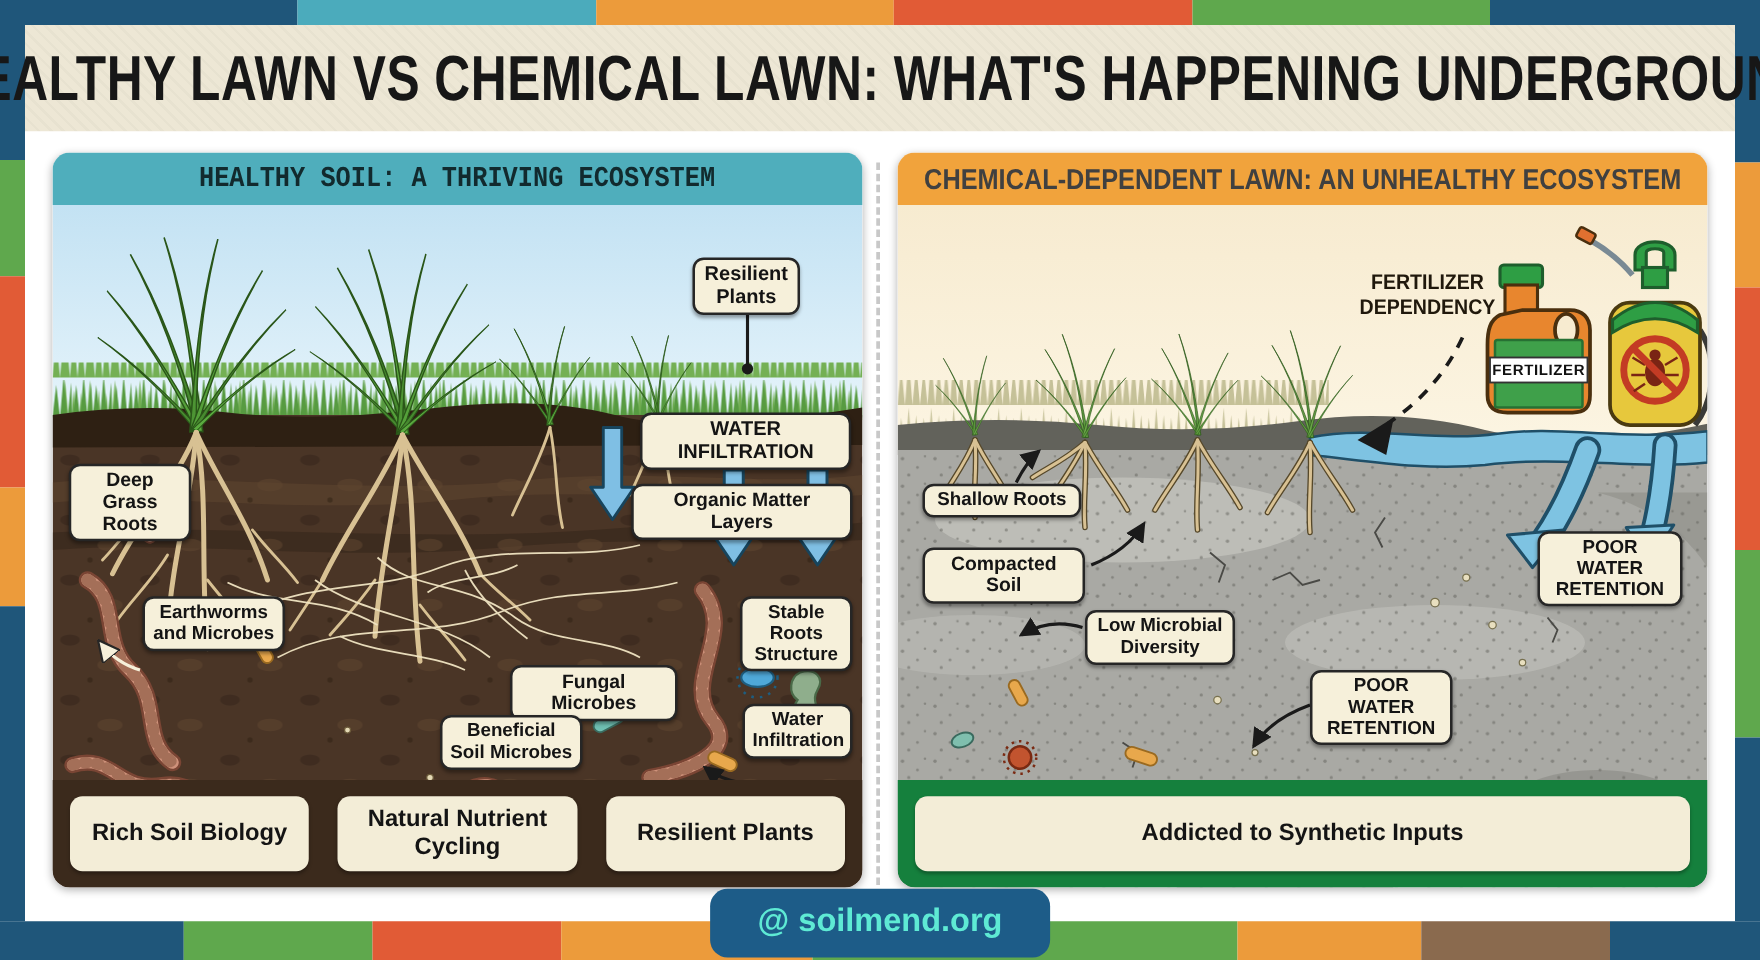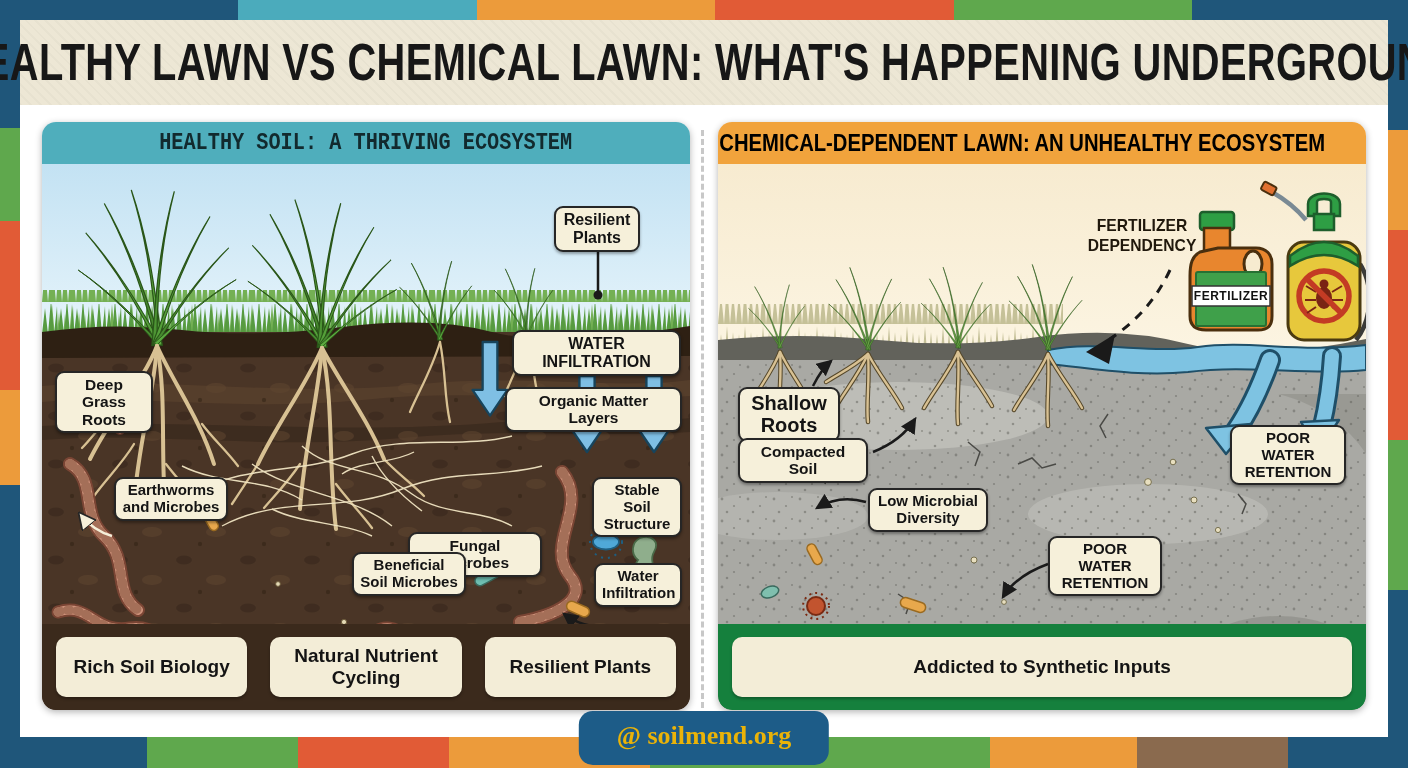--- a/index.html
+++ b/index.html
@@ -21,43 +21,43 @@
              transform:scaleX(0.78);white-space:nowrap;}
   
   .panel{position:absolute;top:122px;width:648px;height:588px;border-radius:14px;overflow:hidden;
          box-shadow:0 2px 7px rgba(0,0,0,0.3);}
   .panel-left{left:42px;}
   .panel-right{left:718px;}
   .panel-header{position:absolute;left:0;top:0;width:100%;height:42px;display:flex;
                 align-items:center;justify-content:center;z-index:4;}
   .panel-header span{font-size:23px;font-weight:800;transform:scaleX(0.88);white-space:nowrap;}
   .hdr-teal{background:#4FAEBC;color:#122A2E;font-family:Liberation Mono, monospace;}
-  .hdr-orange{background:#F1A33C;color:#000000;justify-content:flex-end;}
+  .hdr-orange{background:#F1A33C;color:#404040;}
   .scene{position:absolute;left:0;top:42px;width:648px;height:546px;display:block;}
   
   .lbl{position:absolute;background:#F6F0DA;border:2.5px solid #262626;border-radius:9px;
        padding:3px 6px;font-weight:bold;color:#141414;text-align:center;line-height:1.12;
        box-shadow:0 2px 3px rgba(0,0,0,0.35);z-index:3;}
   .plain-lbl{position:absolute;font-weight:800;color:#20180c;text-align:center;line-height:1.15;
              z-index:3;transform:scaleX(0.92);}
   
   .band{position:absolute;left:0;bottom:0;width:100%;height:86px;z-index:3;
         display:flex;align-items:center;gap:23px;padding:0 14px;
         border-radius:0 0 14px 14px;}
   .band-brown{background:#3B2A1C;}
   .band-gray{background:#15803d;}
   .bbox{flex:1 1 0;height:60px;background:#F3EDD7;border-radius:10px;display:flex;
         align-items:center;justify-content:center;text-align:center;font-weight:bold;
         font-size:19px;line-height:1.15;color:#141414;box-shadow:0 2px 3px rgba(0,0,0,0.3);}
   
   .divider{position:absolute;left:701px;top:130px;height:578px;width:0;
            border-left:3px dashed #C8C8C8;z-index:1;}
   .pill{position:absolute;left:50%;top:711px;transform:translateX(-50%);
-        background:#1D5C88;color:#eab308;font-weight:bold;font-size:26px;
-        padding:10px 38px 14px 38px;border-radius:14px;z-index:6;white-space:nowrap;font-family:Liberation Serif, serif;}
+        background:#1D5C88;color:#5eead4;font-weight:bold;font-size:26px;
+        padding:10px 38px 14px 38px;border-radius:14px;z-index:6;white-space:nowrap;}
 </style>
 </head>
 <body>
 
 <div class="stage">
 
   <div class="bstrip top">
     <div class="tile" style="width:238px;background:#1F567A"></div>
     <div class="tile" style="width:239px;background:#4BABBC"></div>
     <div class="tile" style="width:238px;background:#EC9B3B"></div>
@@ -269,23 +269,23 @@
         <path d="M70 372 C56 368 46 360 38 350" stroke="#F6F0DA" stroke-width="2.5" marker-end="url(#ahW)"></path>
         <path d="M550 462 C538 460 530 456 522 450" stroke="#1A1A1A" stroke-width="2.5" marker-end="url(#ahB)"></path>
       </g>
     </svg>
 
     <div class="lbl" style="left:512px;top:84px;width:86px;font-size:16px;">Resilient Plants</div>
     <div class="lbl" style="left:470px;top:208px;width:169px;font-size:16px;">WATER INFILTRATION</div>
     <div class="lbl" style="left:463px;top:265px;width:177px;font-size:15.5px;">Organic Matter Layers</div>
     <div class="lbl" style="left:13px;top:249px;width:98px;font-size:15.5px;">Deep Grass Roots</div>
     <div class="lbl" style="left:72px;top:355px;width:114px;font-size:15px;">Earthworms and Microbes</div>
-    <div class="lbl" style="left:550px;top:355px;width:90px;font-size:15px;">Stable Soil Structure</div>
+    <div class="lbl" style="left:550px;top:355px;width:90px;font-size:15px;">Stable Roots Structure</div>
     <div class="lbl" style="left:366px;top:410px;width:134px;font-size:15.5px;">Fungal Microbes</div>
-    <div class="lbl" style="left:310px;top:430px;width:114px;font-size:15px;">Beneficial Soil Microbes</div>
+    <div class="lbl" style="left:310px;top:450px;width:114px;font-size:15px;">Beneficial Soil Microbes</div>
     <div class="lbl" style="left:552px;top:441px;width:88px;font-size:15px;">Water Infiltration</div>
 
     <div class="band band-brown">
       <div class="bbox">Rich Soil Biology</div>
       <div class="bbox">Natural Nutrient Cycling</div>
       <div class="bbox">Resilient Plants</div>
     </div>
   </div>
 
   <div class="divider"></div>
@@ -481,21 +481,21 @@
 
       <g fill="none" stroke="#1A1A1A" stroke-width="2.5">
         <path d="M95 222 C100 212 106 203 113 197" marker-end="url(#ahB2)"></path>
         <path d="M155 288 C175 280 189 268 197 255" marker-end="url(#ahB2)"></path>
         <path d="M148 338 C128 332 112 336 99 344" marker-end="url(#ahB2)"></path>
         <path d="M330 400 C308 408 293 420 285 433" marker-end="url(#ahB2)"></path>
       </g>
     </svg>
 
     <div class="plain-lbl" style="left:363px;top:94px;width:122px;font-size:17px;">FERTILIZER DEPENDENCY</div>
-    <div class="lbl" style="left:20px;top:265px;width:102px;font-size:20px;">Shallow Roots</div>
+    <div class="lbl" style="left:20px;top:265px;width:127px;font-size:15px;">Shallow Roots</div>
     <div class="lbl" style="left:20px;top:316px;width:130px;font-size:15.5px;">Compacted Soil</div>
     <div class="lbl" style="left:150px;top:366px;width:120px;font-size:15px;">Low Microbial Diversity</div>
     <div class="lbl" style="left:330px;top:414px;width:114px;font-size:15px;">POOR WATER RETENTION</div>
     <div class="lbl" style="left:512px;top:303px;width:116px;font-size:15px;">POOR WATER RETENTION</div>
 
     <div class="band band-gray">
       <div class="bbox">Addicted to Synthetic Inputs</div>
     </div>
   </div>
 

